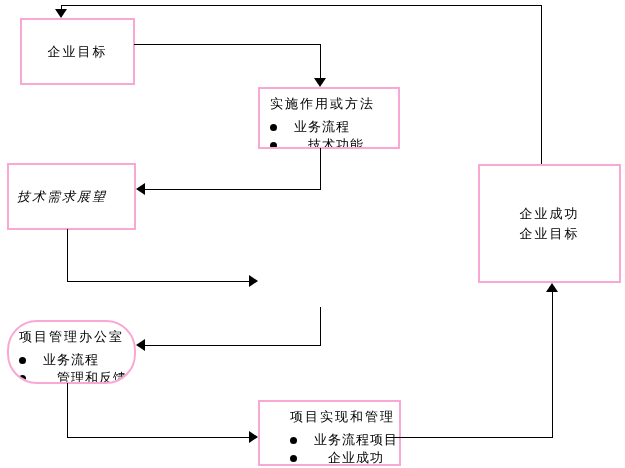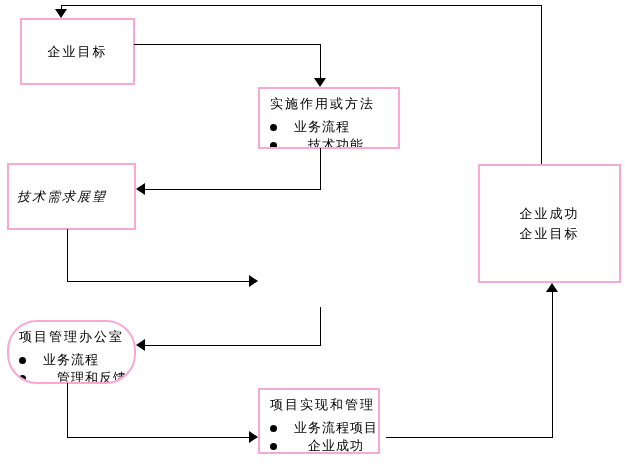--- a/index.html
+++ b/index.html
@@ -57,21 +57,21 @@
     <div class="bullet">
       <span class="dot"></span>
       <span>业务流程</span>
     </div>
     <div class="bullet">
       <span class="dot"></span>
       <span>管理和反馈</span>
     </div>
   </div>
 
-  <div class="node list" style="left:258px;top:388px;width:122px;height:66px;">
+  <div class="node list" style="left:258px;top:400px;width:143px;height:66px;padding-left:20px;">
     <div class="node-title">项目实现和管理</div>
     <div class="bullet">
       <span class="dot"></span>
       <span>业务流程项目</span>
     </div>
     <div class="bullet">
       <span class="dot"></span>
       <span>企业成功</span>
     </div>
   </div>

